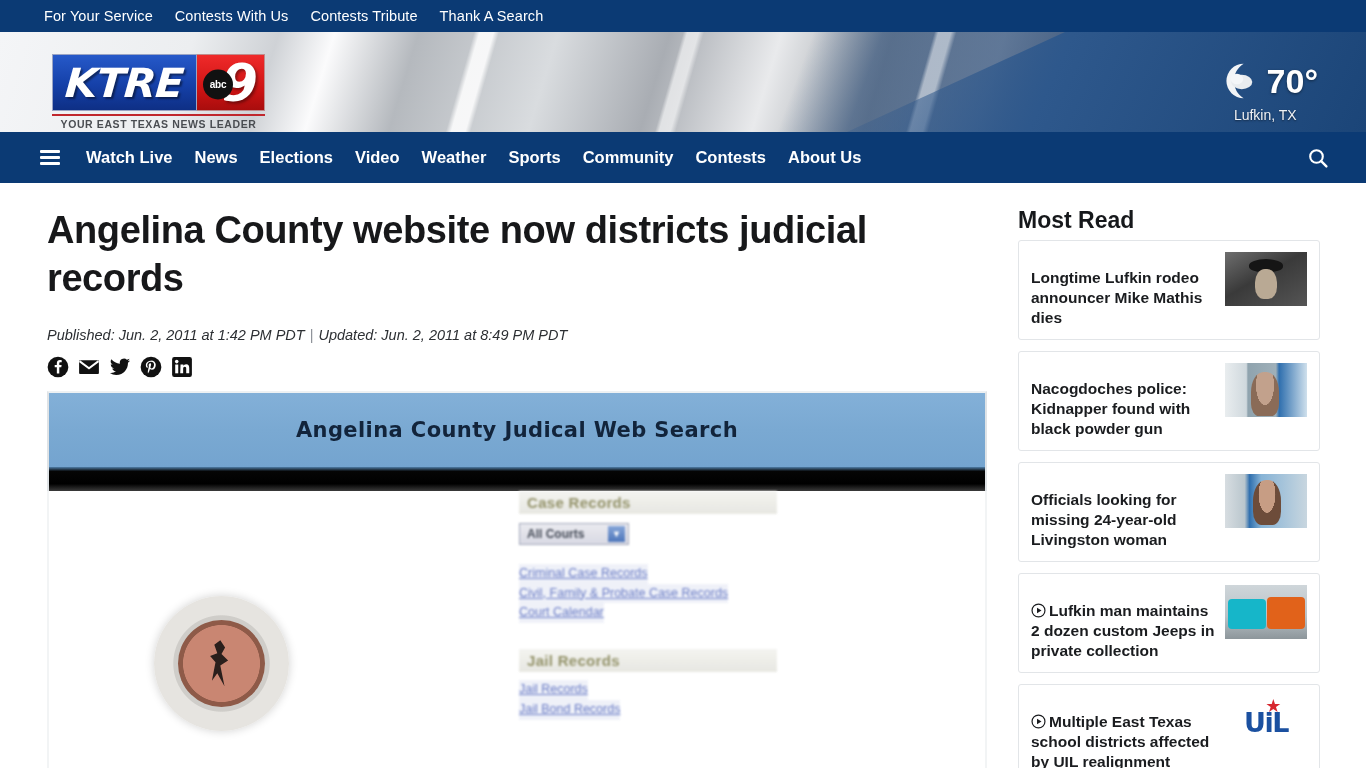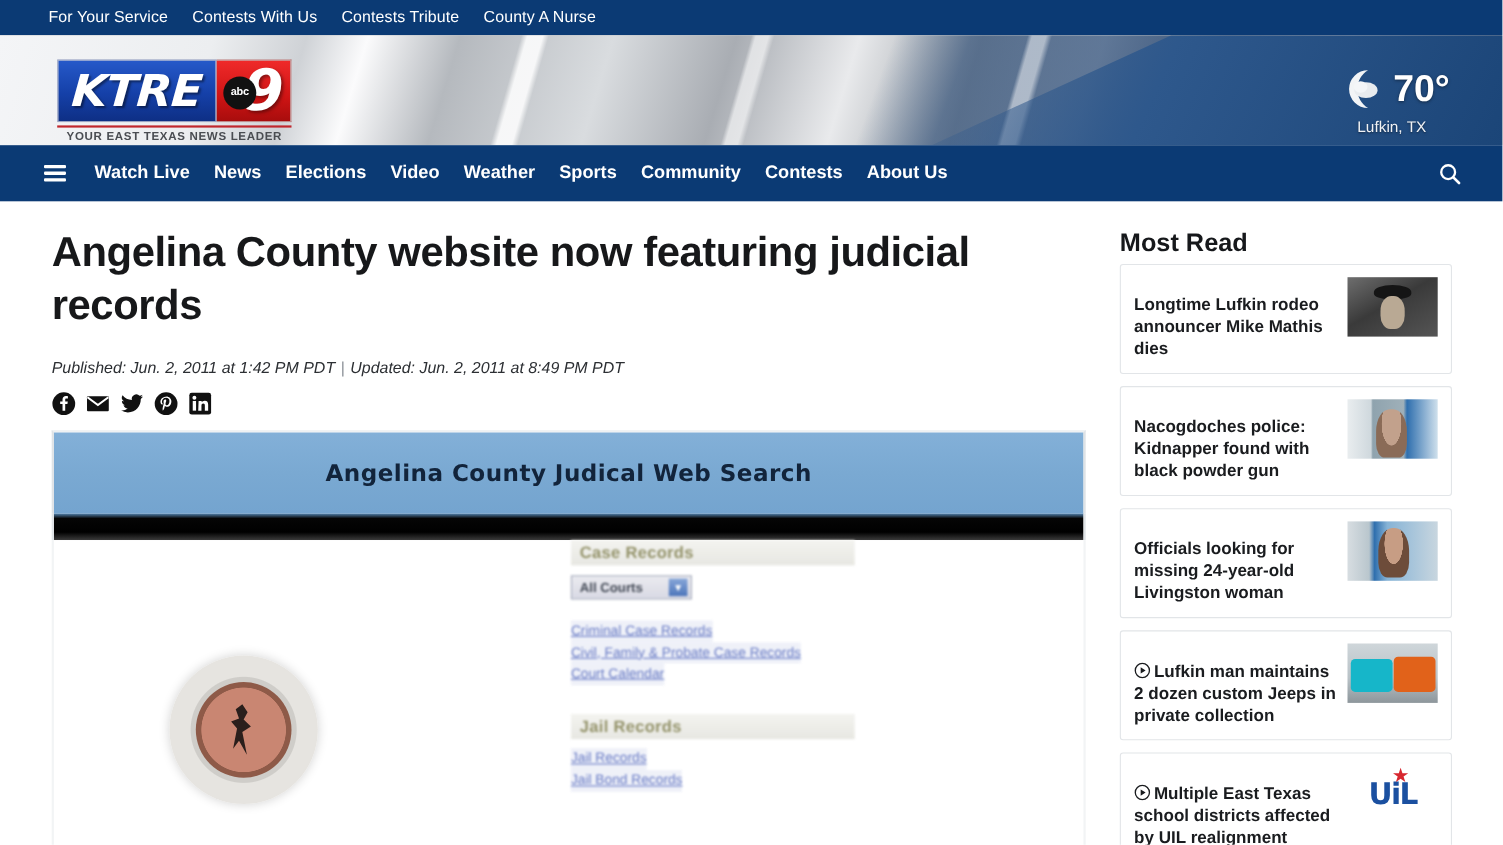--- a/index.html
+++ b/index.html
@@ -386,21 +386,21 @@
     padding: 0 10px;
   }
 </style>
 </head>
 <body>
 
 <div class="topbar">
   <a href="#" class="tb">For Your Service</a>
   <a href="#" class="tb">Contests With Us</a>
   <a href="#" class="tb">Contests Tribute</a>
-  <a href="#" class="tb">County A Nurse</a>
+  <a href="#" class="tb">Thank A Search</a>
 </div>
 
 <div class="masthead">
   <div class="masthead-bg"></div>
   <div class="masthead-right-sky"></div>
 
   <div class="logo-wrap">
     <div class="logo-box">
       <div class="logo-left">
         <span>KTRE</span>
@@ -444,21 +444,21 @@
   <a href="#" class="navlink">About Us</a>
   <svg class="search-btn" viewBox="0 0 24 24">
     <circle cx="10.5" cy="10.5" r="6.3" fill="none" stroke="#fff" stroke-width="2.1"></circle>
     <line x1="15.2" y1="15.2" x2="20.4" y2="20.4" stroke="#fff" stroke-width="2.4" stroke-linecap="round"></line>
   </svg>
 </div>
 
 <div class="page">
 
   <div class="article">
-    <h1 class="headline">Angelina County website now featuring judicial records</h1>
+    <h1 class="headline">Angelina County website now districts judicial records</h1>
 
     <div class="byline">
       <span>Published: Jun. 2, 2011 at 1:42 PM PDT</span><span class="sep">|</span><span>Updated: Jun. 2, 2011 at 8:49 PM PDT</span>
     </div>
 
     <div class="share">
       <svg width="22" height="22" viewBox="0 0 24 24">
         <circle cx="12" cy="12" r="11.3" fill="#111"></circle>
         <path d="M13.4 12.3h2.2l.34-2.6h-2.54V8.1c0-.75.2-1.26 1.3-1.26h1.37V4.5c-.24-.03-1.05-.1-2-.1-1.98 0-3.33 1.2-3.33 3.4v1.9H8.4v2.6h2.34v6.7h2.66z" fill="#fff"></path>
       </svg>

